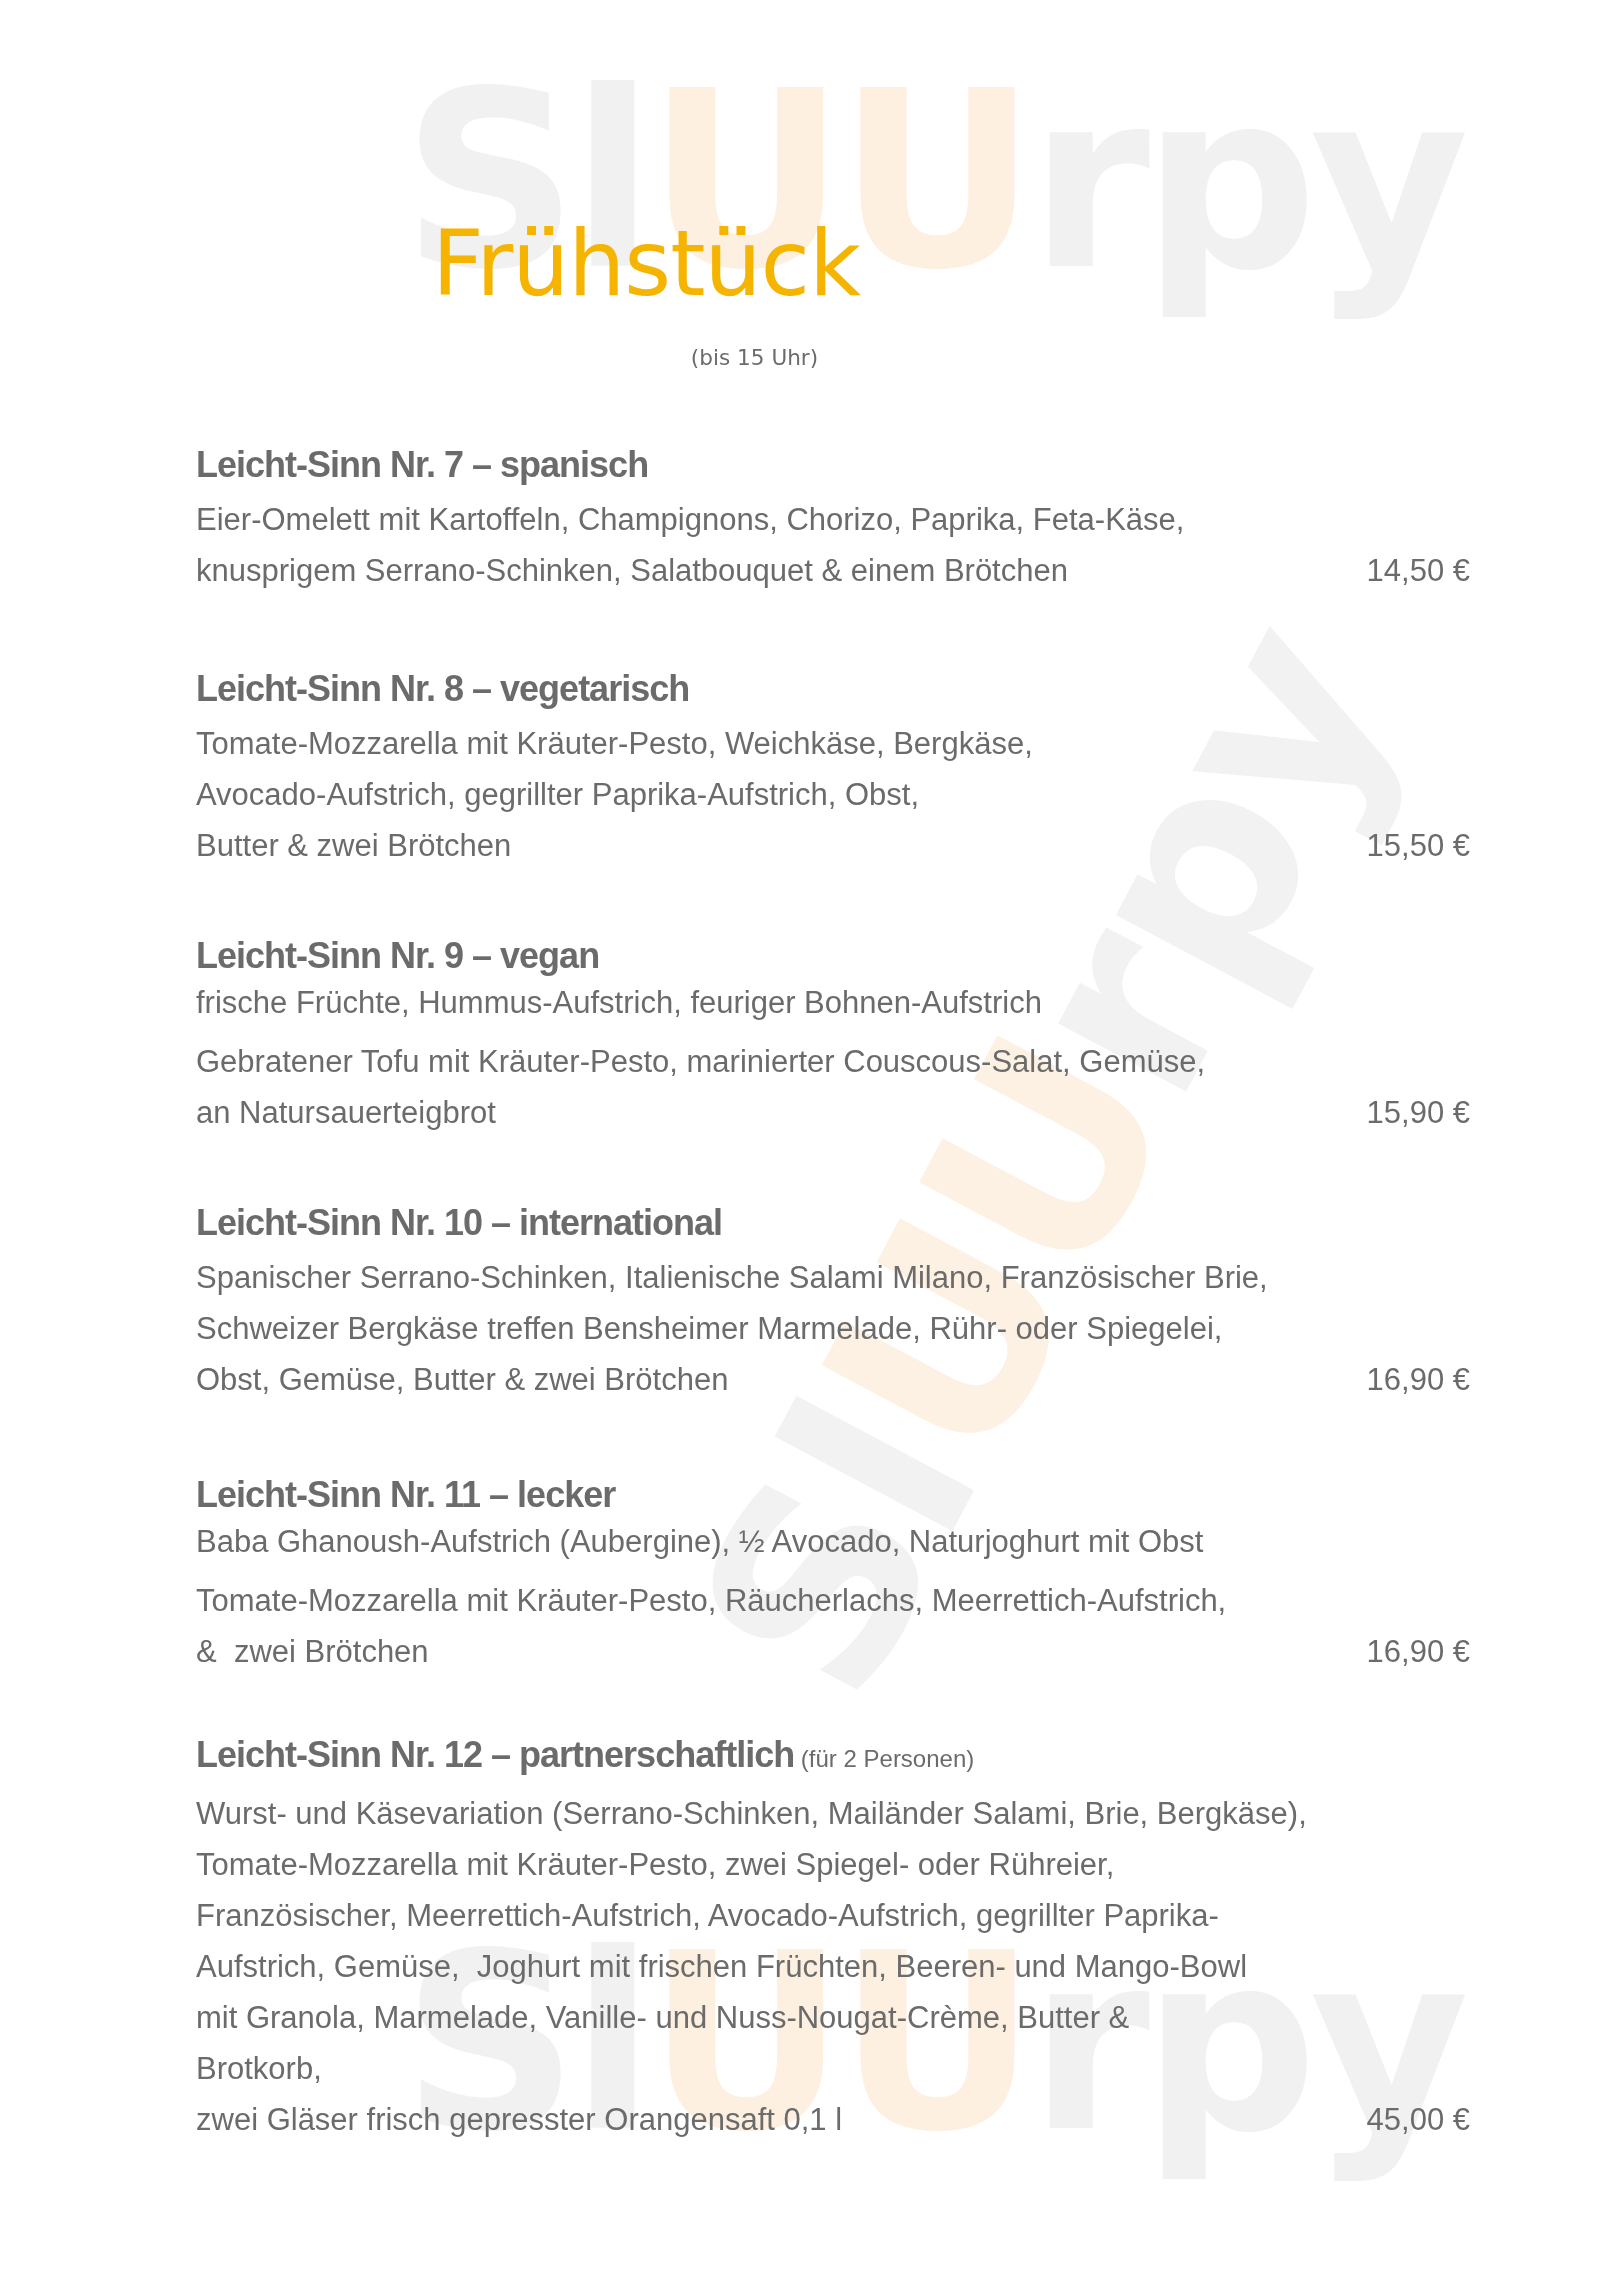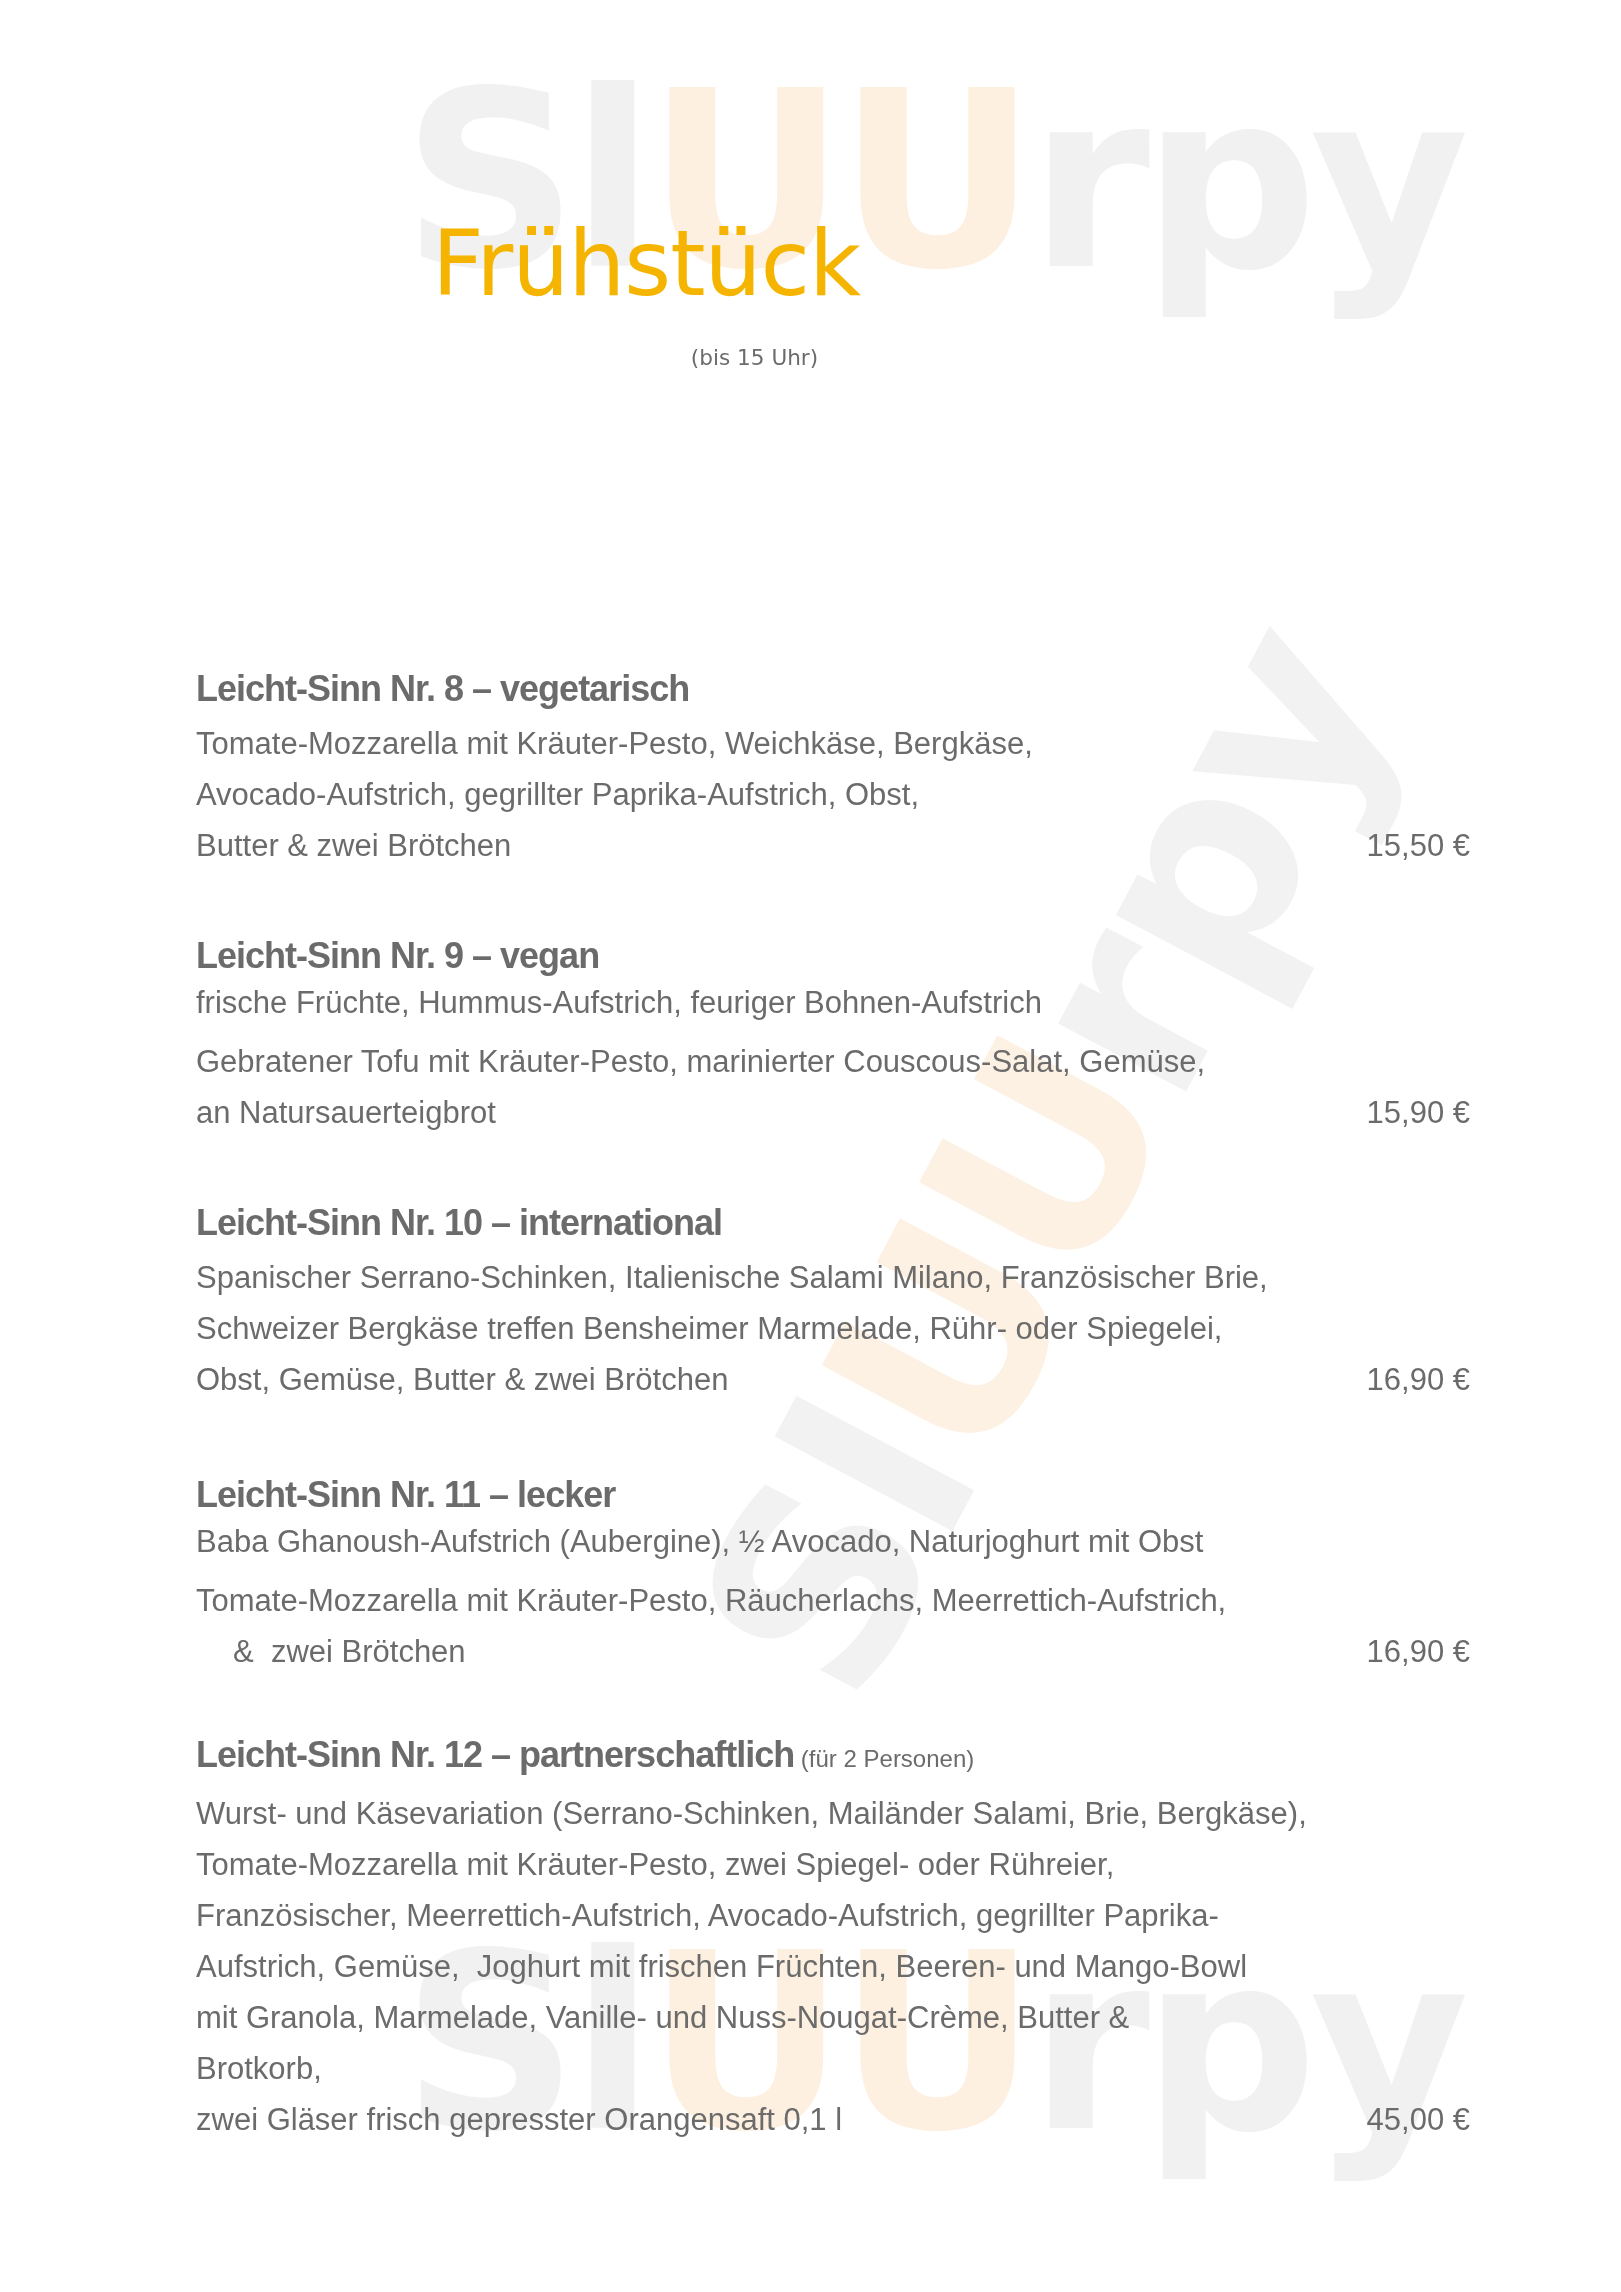--- a/index.html
+++ b/index.html
@@ -32,20 +32,25 @@
 <body>
 
 <div class="watermark wm-top"><span class="wm-grey">Sl</span><span class="wm-orange">UU</span><span class="wm-grey">rpy</span></div>
 <div class="watermark wm-mid"><span class="wm-grey">Sl</span><span class="wm-orange">UU</span><span class="wm-grey">rpy</span></div>
 <div class="watermark wm-bot"><span class="wm-grey">Sl</span><span class="wm-orange">UU</span><span class="wm-grey">rpy</span></div>
 
 <div class="page">
   <div class="title">Frühstück</div>
   <div class="subtitle">(bis 15 Uhr)</div>
 
+  <div class="item" style="top:443px;">
+    <div class="item-title"><span>Leicht-Sinn Nr. 7 – spanisch</span></div>
+    <div class="desc-line desc-first">Eier-Omelett mit Kartoffeln, Champignons, Chorizo, Paprika, Feta-Käse,</div>
+    <div class="desc-line"><span>knusprigem Serrano-Schinken, Salatbouquet &amp; einem Brötchen</span><span class="price">14,50 €</span></div>
+  </div>
 
   <div class="item" style="top:667px;">
     <div class="item-title"><span>Leicht-Sinn Nr. 8 – vegetarisch</span></div>
     <div class="desc-line desc-first">Tomate-Mozzarella mit Kräuter-Pesto, Weichkäse, Bergkäse,</div>
     <div class="desc-line">Avocado-Aufstrich, gegrillter Paprika-Aufstrich, Obst,</div>
     <div class="desc-line"><span>Butter &amp; zwei Brötchen</span><span class="price">15,50 €</span></div>
   </div>
 
   <div class="item" style="top:934px;">
     <div class="item-title"><span>Leicht-Sinn Nr. 9 – vegan</span></div>
@@ -58,21 +63,21 @@
     <div class="item-title"><span>Leicht-Sinn Nr. 10 – international</span></div>
     <div class="desc-line desc-first">Spanischer Serrano-Schinken, Italienische Salami Milano, Französischer Brie,</div>
     <div class="desc-line">Schweizer Bergkäse treffen Bensheimer Marmelade, Rühr- oder Spiegelei,</div>
     <div class="desc-line"><span>Obst, Gemüse, Butter &amp; zwei Brötchen</span><span class="price">16,90 €</span></div>
   </div>
 
   <div class="item" style="top:1473px;">
     <div class="item-title"><span>Leicht-Sinn Nr. 11 – lecker</span></div>
     <div class="desc-line">Baba Ghanoush-Aufstrich (Aubergine), ½ Avocado, Naturjoghurt mit Obst</div>
     <div class="desc-line desc-first">Tomate-Mozzarella mit Kräuter-Pesto, Räucherlachs, Meerrettich-Aufstrich,</div>
-    <div class="desc-line"><span style="white-space:pre;margin-left:37px;">&amp;  zwei Brötchen</span><span class="price">16,90 €</span></div>
+    <div class="desc-line"><span style="white-space:pre;">&amp;  zwei Brötchen</span><span class="price">16,90 €</span></div>
   </div>
 
   <div class="item" style="top:1733px;">
     <div class="item-title"><span>Leicht-Sinn Nr. 12 – partnerschaftlich</span><span class="item-note" style="white-space:pre;"> (für 2 Personen)</span></div>
     <div class="desc-line desc-first">Wurst- und Käsevariation (Serrano-Schinken, Mailänder Salami, Brie, Bergkäse),</div>
     <div class="desc-line">Tomate-Mozzarella mit Kräuter-Pesto, zwei Spiegel- oder Rühreier,</div>
     <div class="desc-line">Französischer, Meerrettich-Aufstrich, Avocado-Aufstrich, gegrillter Paprika-</div>
     <div class="desc-line" style="white-space:pre;">Aufstrich, Gemüse,  Joghurt mit frischen Früchten, Beeren- und Mango-Bowl</div>
     <div class="desc-line">mit Granola, Marmelade, Vanille- und Nuss-Nougat-Crème, Butter &amp;</div>
     <div class="desc-line">Brotkorb,</div>

